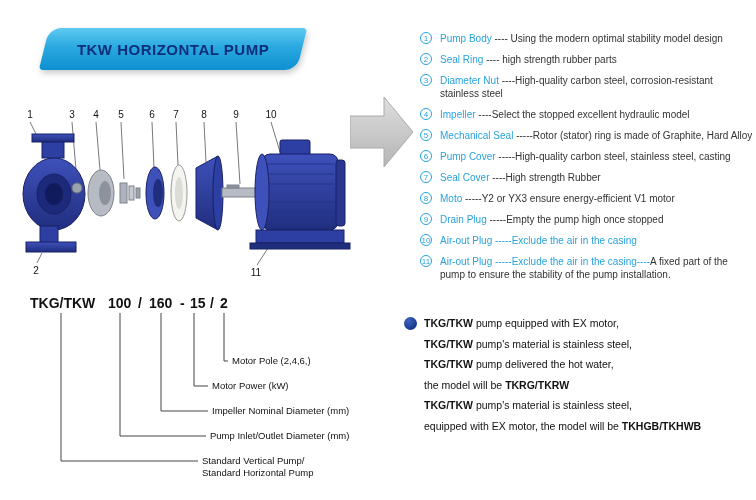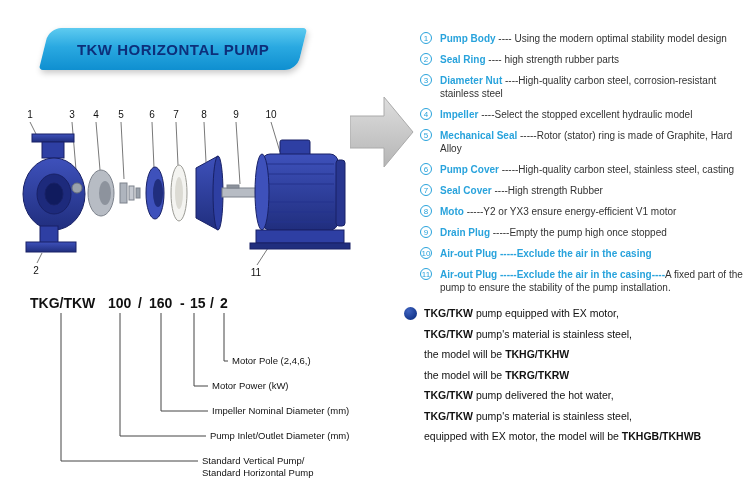--- a/index.html
+++ b/index.html
@@ -21,32 +21,32 @@
   
   .arrow{position:absolute;left:350px;top:92px;width:64px;height:80px;}
 
   
   .parts{position:absolute;left:420px;top:32px;width:334px;margin:0;padding:0;
     list-style:none;font-size:10px;line-height:13px;}
   .parts li{position:relative;padding-left:20px;margin-bottom:8px;}
   .pnum{position:absolute;left:0;top:0;width:12px;height:12px;border:1px solid #29a3dc;
     border-radius:50%;color:#29a3dc;font-size:8px;display:flex;align-items:center;
     justify-content:center;box-sizing:border-box;}
-  .pname{color:#29a3dc;font-weight:bold;}
+  .pname{color:#29a3dc;}
   .pdesc{color:#333;}
 
   
   .model-key{position:absolute;left:22px;top:290px;width:390px;height:205px;}
   .model-key text{fill:#111;}
   .model-key .code{font-size:14px;font-weight:bold;}
   .model-key .klabel{font-size:9.5px;}
   .model-key line{stroke:#444;stroke-width:1;}
 
   
-  .notes{position:absolute;left:424px;top:303px;width:330px;font-size:10.5px;
+  .notes{position:absolute;left:424px;top:313px;width:330px;font-size:10.5px;
     line-height:20.5px;color:#111;}
   .bullet{position:absolute;left:-20px;top:4px;width:13px;height:13px;border-radius:50%;
     background:radial-gradient(circle at 35% 30%,#3f63c0,#16388e 70%);}
   .notes b{font-weight:bold;}
 </style>
 </head>
 <body>
 
 <div class="page">
 
@@ -220,25 +220,24 @@
     </svg>
   </div>
 
   <div class="notes">
     <span class="bullet"></span>
     <div class="note">
       <div><b>TKG/TKW</b><span> pump equipped with EX motor,</span></div>
     </div>
     <div class="note">
       <div><b>TKG/TKW</b><span> pump's material is stainless steel,</span></div>
-      <div><span>the model will be </span><b>TKHG/TKHW</b></div>
-    </div>
-    <div class="note">
+    </div>
+    <div class="note">
+      <div><b>TKG/TKW</b><span> pump delivered the hot water,</span></div>
       <div><span>the model will be </span><b>TKRG/TKRW</b></div>
-      <div><b>TKG/TKW</b><span> pump delivered the hot water,</span></div>
     </div>
     <div class="note">
       <div><b>TKG/TKW</b><span> pump's material is stainless steel,</span></div>
       <div><span>equipped with EX motor, the model will be </span><b>TKHGB/TKHWB</b></div>
     </div>
   </div>
 
 </div>
 
 </body></html>

